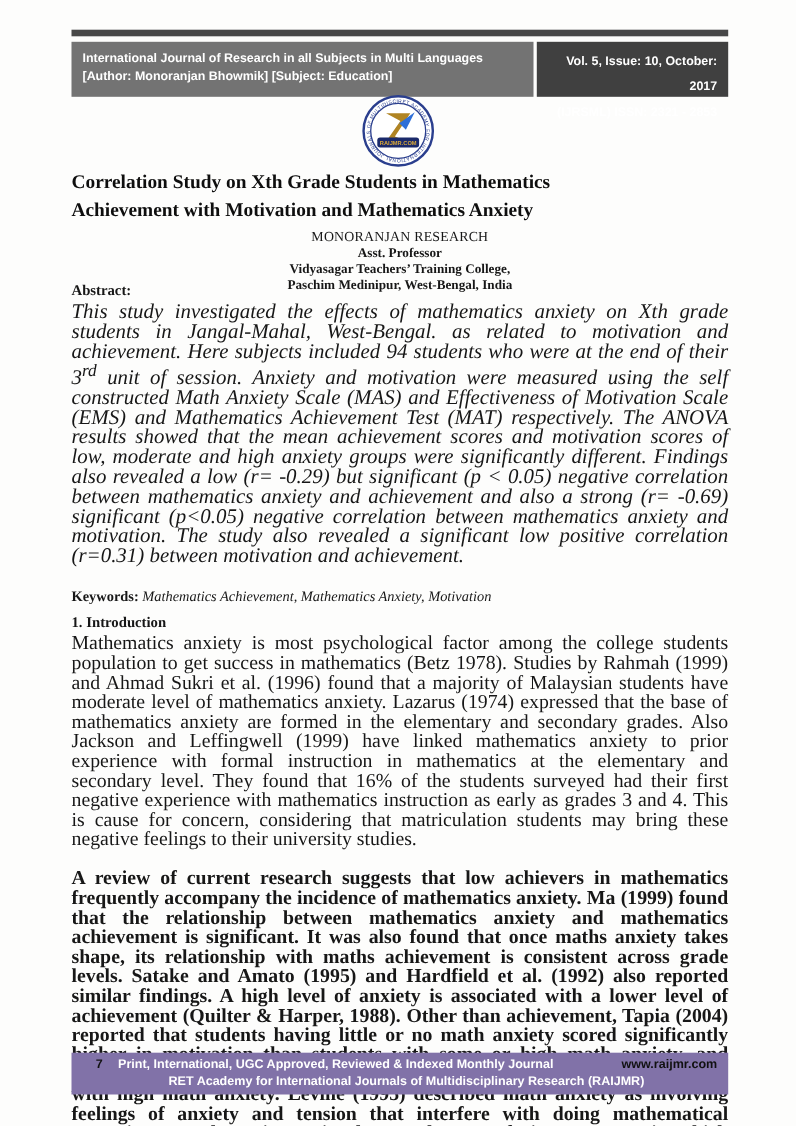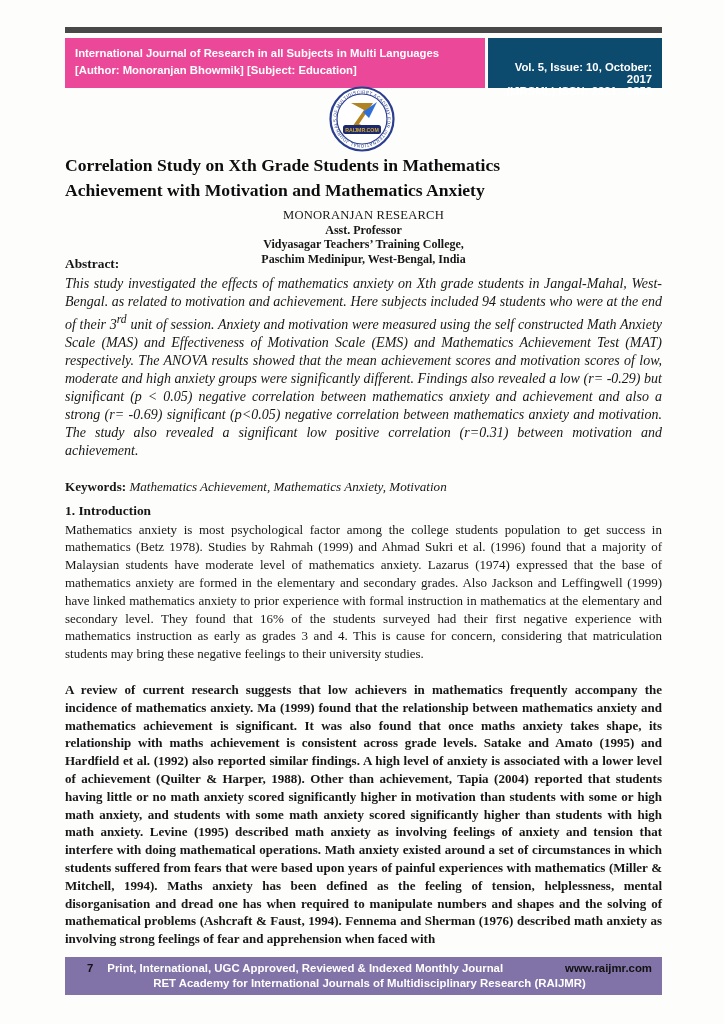--- a/index.html
+++ b/index.html
@@ -6,41 +6,41 @@
   .page{
     position:relative;width:724px;height:1024px;margin:0 auto;
     background:#fdfdfc;overflow:hidden;
     font-family:"Liberation Serif", serif;color:#171717;
   }
   
   .top-rule{position:absolute;left:65px;top:27px;width:597px;height:6px;background:#484848;}
   
   .header-row{position:absolute;left:65px;top:38px;width:597px;height:50px;display:flex;}
   .hdr-box{box-sizing:border-box;font-family:"Liberation Sans", sans-serif;font-weight:bold;color:#ffffff;}
-  .hdr-left{width:420px;background:#ec4899;padding:7px 10px 0 10px;font-size:11.3px;line-height:17px;}
+  .hdr-left{width:420px;background:#737373;padding:7px 10px 0 10px;font-size:11.3px;line-height:17px;}
   .hdr-gap{width:3px;background:transparent;}
-  .hdr-right{width:174px;background:#0c4a6e;text-align:right;padding:23px 10px 0 6px;font-size:11.3px;line-height:12px;}
+  .hdr-right{width:174px;background:#404040;text-align:right;padding:7px 10px 0 6px;font-size:11.3px;line-height:23px;}
   
   .logo-wrap{position:absolute;left:0;top:86px;width:724px;text-align:center;}
   
   .title-block{position:absolute;left:65px;top:153px;width:597px;text-align:left;
     font-weight:bold;font-size:17.6px;line-height:25px;color:#0e0e0e;}
   
   .author-block{position:absolute;left:65px;top:208px;width:597px;text-align:center;line-height:14.5px;}
   .author-name{font-size:12.6px;letter-spacing:.2px;}
   .author-sub{font-size:12px;font-weight:bold;}
   
   .content{position:absolute;left:65px;top:256px;width:597px;}
   .abs-head{font-weight:bold;font-size:13.4px;}
-  .abs-body{margin:3px 0 0 0;font-style:italic;font-size:14px;line-height:18px;text-align:justify;}
+  .abs-body{margin:3px 0 0 0;font-style:italic;font-size:19px;line-height:18px;text-align:justify;}
   .keywords{margin-top:19px;font-size:13.1px;}
   .kw-label{font-weight:bold;}
   .kw-value{font-style:italic;margin-top:20px;}
   .sec-head{margin-top:8px;font-weight:bold;font-size:13.4px;}
-  .body-para{margin:2px 0 0 0;font-size:13px;line-height:17.8px;text-align:justify;}
+  .body-para{margin:2px 0 0 0;font-size:18px;line-height:17.8px;text-align:justify;}
   .body-para + .body-para{margin-top:18px;font-weight:bold;}
   
   .footer{position:absolute;left:65px;top:957px;width:597px;height:38px;background:#8172a8;
     box-sizing:border-box;font-family:"Liberation Sans", sans-serif;font-weight:bold;
     color:#ffffff;font-size:11.4px;padding:4px 10px 0 22px;}
   .footer-line1{display:flex;align-items:baseline;line-height:15px;}
   .footer-pagenum{color:#111111;margin-right:14px;}
   .footer-text{flex:1;}
   .footer-site{color:#111111;}
   .footer-line2{text-align:center;line-height:15px;}

